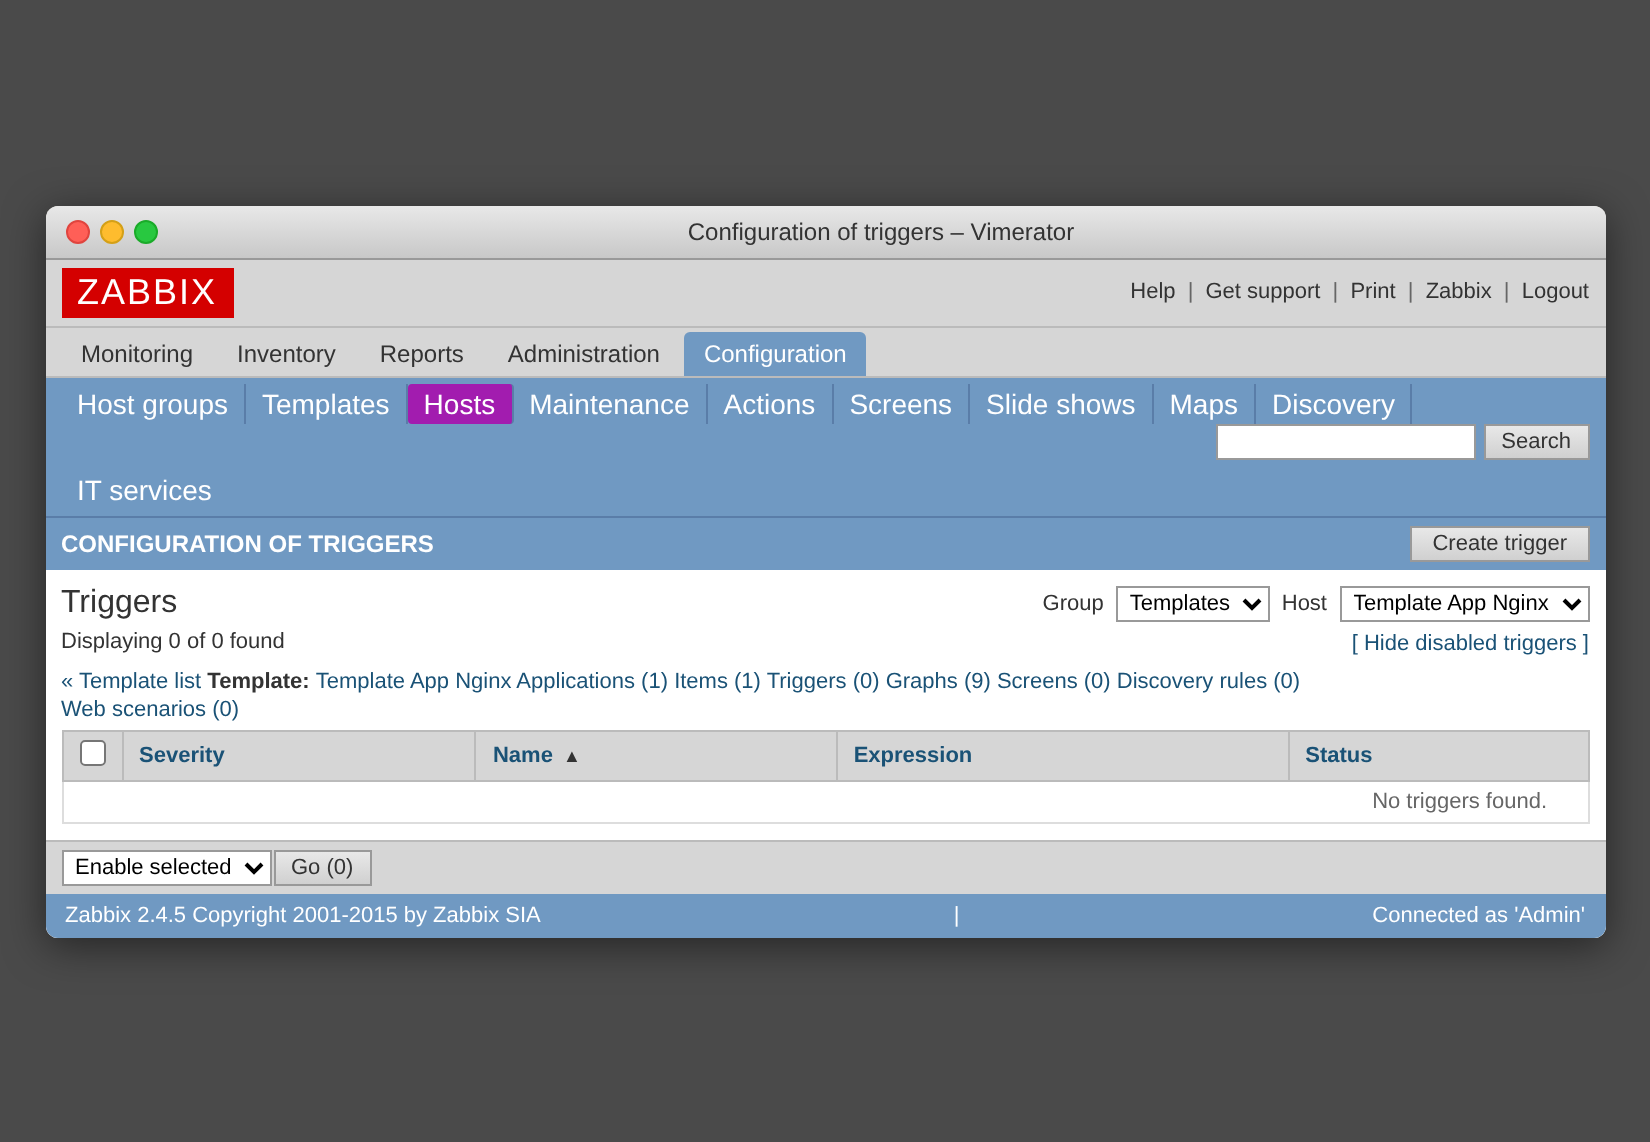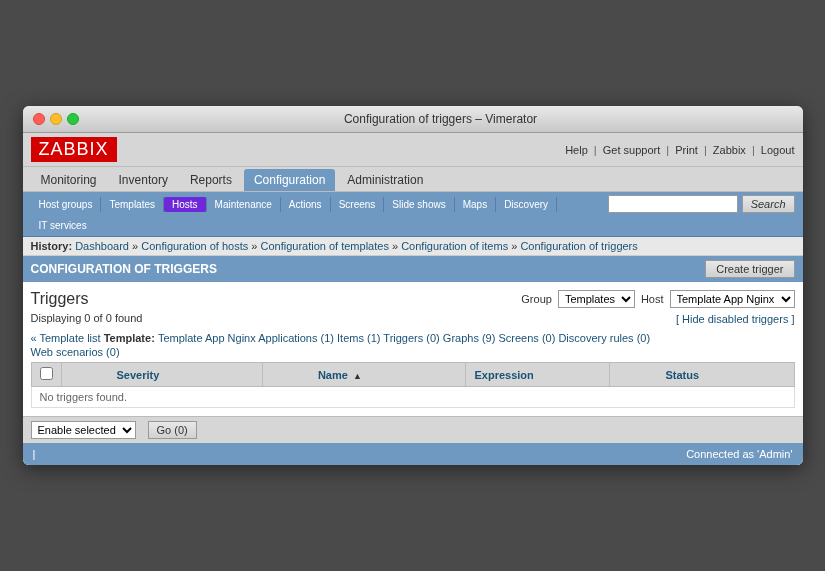--- a/index.html
+++ b/index.html
@@ -89,29 +89,29 @@
     
     .sub-nav {
       background: #7099c2;
       display: flex;
       padding: 3px 8px;
       align-items: center;
       flex-wrap: wrap;
     }
     .sub-nav-item {
       color: #fff;
-      font-size: 10px;
+      font-size: 14px;
       padding: 2px 8px;
       cursor: pointer;
       text-decoration: none;
       border-right: 1px solid #5a7da8;
     }
     .sub-nav-item:last-child { border-right: none; }
     .sub-nav-item.active {
-      background: #6d28d9;
+      background: #a21caf;
       border-radius: 2px;
     }
     .sub-nav-right {
       margin-left: auto;
       display: flex;
       align-items: center;
       gap: 4px;
     }
     .search-input {
       border: 1px solid #999;
@@ -119,21 +119,20 @@
       font-size: 11px;
       width: 130px;
     }
     .search-btn {
       background: linear-gradient(to bottom, #e8e8e8, #d0d0d0);
       border: 1px solid #999;
       padding: 2px 8px;
       font-size: 11px;
       cursor: pointer;
       color: #333;
-      font-style: italic;
     }
     
     .sub-nav2 {
       background: #7099c2;
       display: flex;
       padding: 2px 8px 3px;
       border-bottom: 1px solid #5a7da8;
     }
     
     .breadcrumb {
@@ -216,40 +215,40 @@
     }
     .data-table th {
       background: #d6d6d6;
       border: 1px solid #bbb;
       padding: 4px 8px;
       text-align: left;
       font-size: 11px;
       color: #1a5276;
       cursor: pointer;
     }
-    .data-table th a { color: #1a5276; text-decoration: none; margin-left: 47px; }
+    .data-table th a { color: #1a5276; text-decoration: none; }
     .data-table td {
       border: 1px solid #ddd;
-      padding: 4px 8px;
-      font-size: 11px;
-      text-align: left;
+      padding: 4px 20px;
+      font-size: 11px;
+      text-align: right;
       color: #666;
     }
     .th-check {
       width: 20px;
       text-align: center;
     }
     .sort-icon { font-size: 9px; color: #333; margin-left: 2px; }
     
     .bottom-bar {
       background: #d6d6d6;
       padding: 4px 8px;
       display: flex;
       align-items: center;
-      gap: 12px;
+      gap: 1px;
       border-top: 1px solid #bbb;
     }
     .bottom-select {
       border: 1px solid #999;
       padding: 1px 2px;
       font-size: 11px;
       background: #fff;
     }
     .go-btn {
       background: linear-gradient(to bottom, #e8e8e8, #d0d0d0);
@@ -298,22 +297,22 @@
         <a>Zabbix</a>
         <span> | </span>
         <a>Logout</a>
       </div>
     </div>
 
     <div class="main-nav">
       <a class="nav-item">Monitoring</a>
       <a class="nav-item">Inventory</a>
       <a class="nav-item">Reports</a>
+      <a class="nav-item">Administration</a>
       <a class="nav-item active">Configuration</a>
-      <a class="nav-item">Administration</a>
     </div>
 
     <div class="sub-nav">
       <a class="sub-nav-item">Host groups</a>
       <a class="sub-nav-item">Templates</a>
       <a class="sub-nav-item active">Hosts</a>
       <a class="sub-nav-item">Maintenance</a>
       <a class="sub-nav-item">Actions</a>
       <a class="sub-nav-item">Screens</a>
       <a class="sub-nav-item">Slide shows</a>
@@ -322,32 +321,20 @@
       <div class="sub-nav-right">
         <input type="text" class="search-input" style="">
         <button class="search-btn">Search</button>
       </div>
     </div>
 
     <div class="sub-nav2">
       <a class="sub-nav-item">IT services</a>
     </div>
 
-    <div class="breadcrumb">
-      <strong>History:</strong>
-      <a> Dashboard</a>
-      <span> » </span>
-      <a>Configuration of hosts</a>
-      <span> » </span>
-      <a>Configuration of templates</a>
-      <span> » </span>
-      <a>Configuration of items</a>
-      <span> » </span>
-      <a>Configuration of triggers</a>
-    </div>
 
     <div class="section-header">
       <span>CONFIGURATION OF TRIGGERS</span>
       <button class="create-btn">Create trigger</button>
     </div>
 
     <div class="content">
 
       <div class="triggers-header">
         <span class="triggers-title">Triggers</span>
@@ -419,17 +406,18 @@
     </div>
 
     <div class="bottom-bar">
       <select class="bottom-select">
         <option>Enable selected</option>
       </select>
       <button class="go-btn">Go (0)</button>
     </div>
 
     <div class="footer">
+      <span>Zabbix 2.4.5 Copyright 2001-2015 by Zabbix SIA</span>
       <span>|</span>
       <span>Connected as 'Admin'</span>
     </div>
   </div>
 </div>
 
 </body></html>

